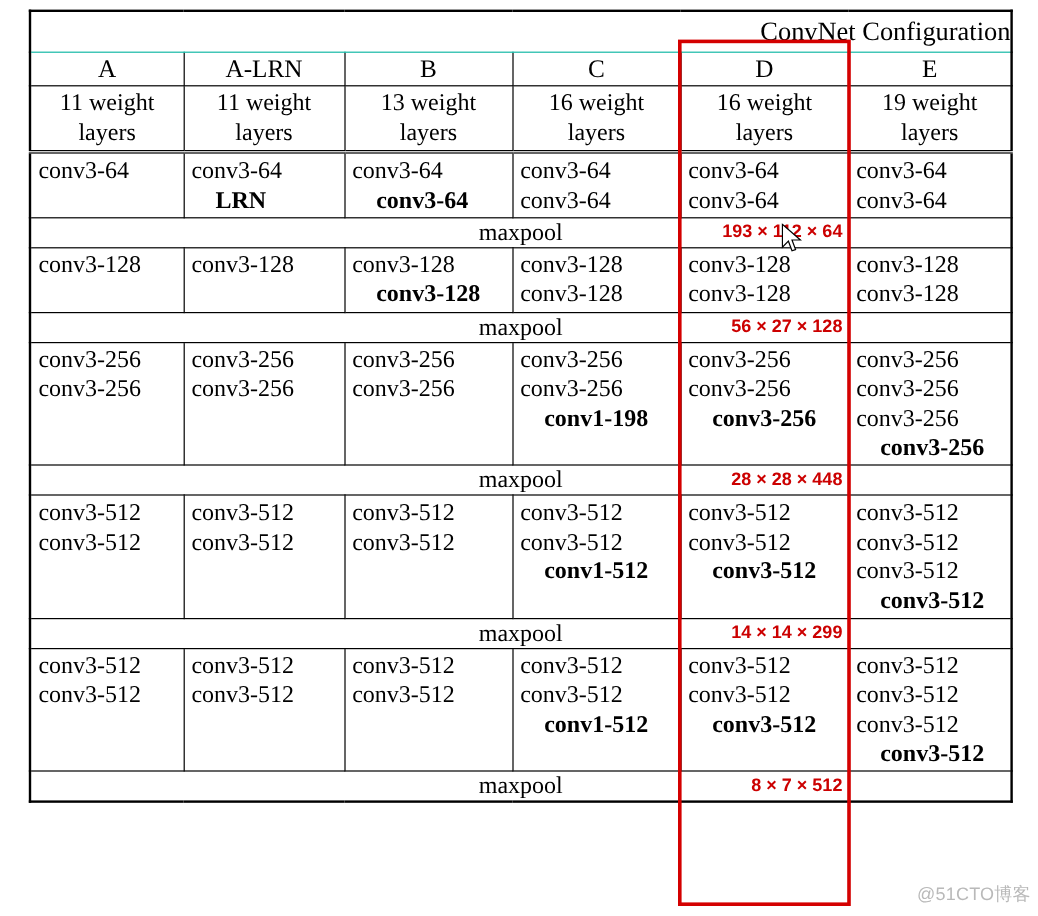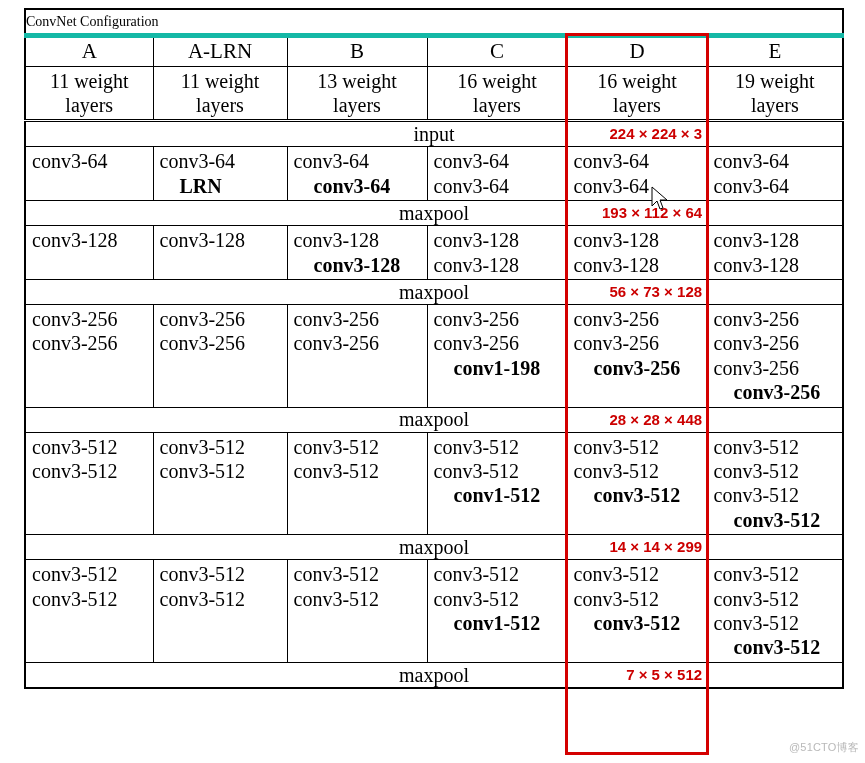--- a/index.html
+++ b/index.html
@@ -28,24 +28,24 @@
   table.main td {
     border: 1px solid #000;
     padding: 2px 6px 2px 6px;
     font-size: 20px;
     color: #000;
     vertical-align: top;
     line-height: 1.22;
     text-align: left;
   }
   table.main td.title {
-    text-align: left;
-    font-size: 14px;
+    text-align: right;
+    font-size: 22px;
     padding: 3px 0 3px 0;
-    border-bottom: 5px solid #14b8a6;
+    border-bottom: 1px solid #14b8a6;
   }
   table.main td.colhead {
     text-align: center;
     font-size: 21px;
     padding: 1px 0;
   }
   table.main td.desc {
     text-align: center;
     font-size: 20px;
     padding: 2px 16px;
@@ -78,21 +78,21 @@
     font-weight: 700;
     color: #c00;
     white-space: nowrap;
   }
   .b { font-weight: 700; margin-left: 20px; }
   .watermark {
     position: absolute;
     right: 6px;
     bottom: 8px;
     font-family: Arial, sans-serif;
-    font-size: 11px;
+    font-size: 15px;
     color: #b9b9b9;
     letter-spacing: 0.2px;
   }
   .highlight-box {
     position: absolute;
     border: 3px solid #d40000;
     pointer-events: none;
     box-sizing: border-box;
   }
   .cursor {
@@ -131,26 +131,20 @@
 
   <tr class="dblbot">
     <td class="desc">11 weight<br>layers</td>
     <td class="desc">11 weight<br>layers</td>
     <td class="desc">13 weight<br>layers</td>
     <td class="desc">16 weight<br>layers</td>
     <td class="desc">16 weight<br>layers</td>
     <td class="desc">19 weight<br>layers</td>
   </tr>
 
-  <tr>
-          <td colspan="6" class="span-row">
-    <span class="centered">input</span>
-    <span class="anno">224 × 224 × 3</span>
-  </td>
-        </tr>
 
   <tr>
     <td><span>conv3-64</span></td>
     <td><span>conv3-64</span><br><span class="b">LRN</span></td>
     <td><span>conv3-64</span><br><span class="b">conv3-64</span></td>
     <td><span>conv3-64</span><br><span>conv3-64</span></td>
     <td><span>conv3-64</span><br><span>conv3-64</span></td>
     <td><span>conv3-64</span><br><span>conv3-64</span></td>
   </tr>
 
@@ -166,21 +160,21 @@
     <td><span>conv3-128</span></td>
     <td><span>conv3-128</span><br><span class="b">conv3-128</span></td>
     <td><span>conv3-128</span><br><span>conv3-128</span></td>
     <td><span>conv3-128</span><br><span>conv3-128</span></td>
     <td><span>conv3-128</span><br><span>conv3-128</span></td>
   </tr>
 
   <tr>
           <td colspan="6" class="span-row">
     <span class="centered">maxpool</span>
-    <span class="anno">56 × 73 × 128</span>
+    <span class="anno">56 × 27 × 128</span>
   </td>
         </tr>
 
   <tr>
     <td><span>conv3-256</span><br><span>conv3-256</span></td>
     <td><span>conv3-256</span><br><span>conv3-256</span></td>
     <td><span>conv3-256</span><br><span>conv3-256</span></td>
     <td><span>conv3-256</span><br><span>conv3-256</span><br><span class="b">conv1-198</span></td>
     <td><span>conv3-256</span><br><span>conv3-256</span><br><span class="b">conv3-256</span></td>
     <td><span>conv3-256</span><br><span>conv3-256</span><br><span>conv3-256</span><br><span class="b">conv3-256</span></td>
@@ -214,21 +208,21 @@
     <td><span>conv3-512</span><br><span>conv3-512</span></td>
     <td><span>conv3-512</span><br><span>conv3-512</span></td>
     <td><span>conv3-512</span><br><span>conv3-512</span><br><span class="b">conv1-512</span></td>
     <td><span>conv3-512</span><br><span>conv3-512</span><br><span class="b">conv3-512</span></td>
     <td><span>conv3-512</span><br><span>conv3-512</span><br><span>conv3-512</span><br><span class="b">conv3-512</span></td>
   </tr>
 
   <tr>
           <td colspan="6" class="span-row">
     <span class="centered">maxpool</span>
-    <span class="anno">7 × 5 × 512</span>
+    <span class="anno">8 × 7 × 512</span>
   </td>
         </tr>
 </tbody>
     </table>
 
 <div class="highlight-box" style="left:565px; top:33px; width:144px; height:722px;"></div>
 
 <div class="cursor" style="left:651px; top:186px;">
   <svg width="18" height="26" viewBox="0 0 18 26">
     <path d="M1 1 L1 20 L6 15 L9 23 L12 22 L9 14 L16 14 Z" fill="#ffffff" stroke="#000" stroke-width="1"></path>

